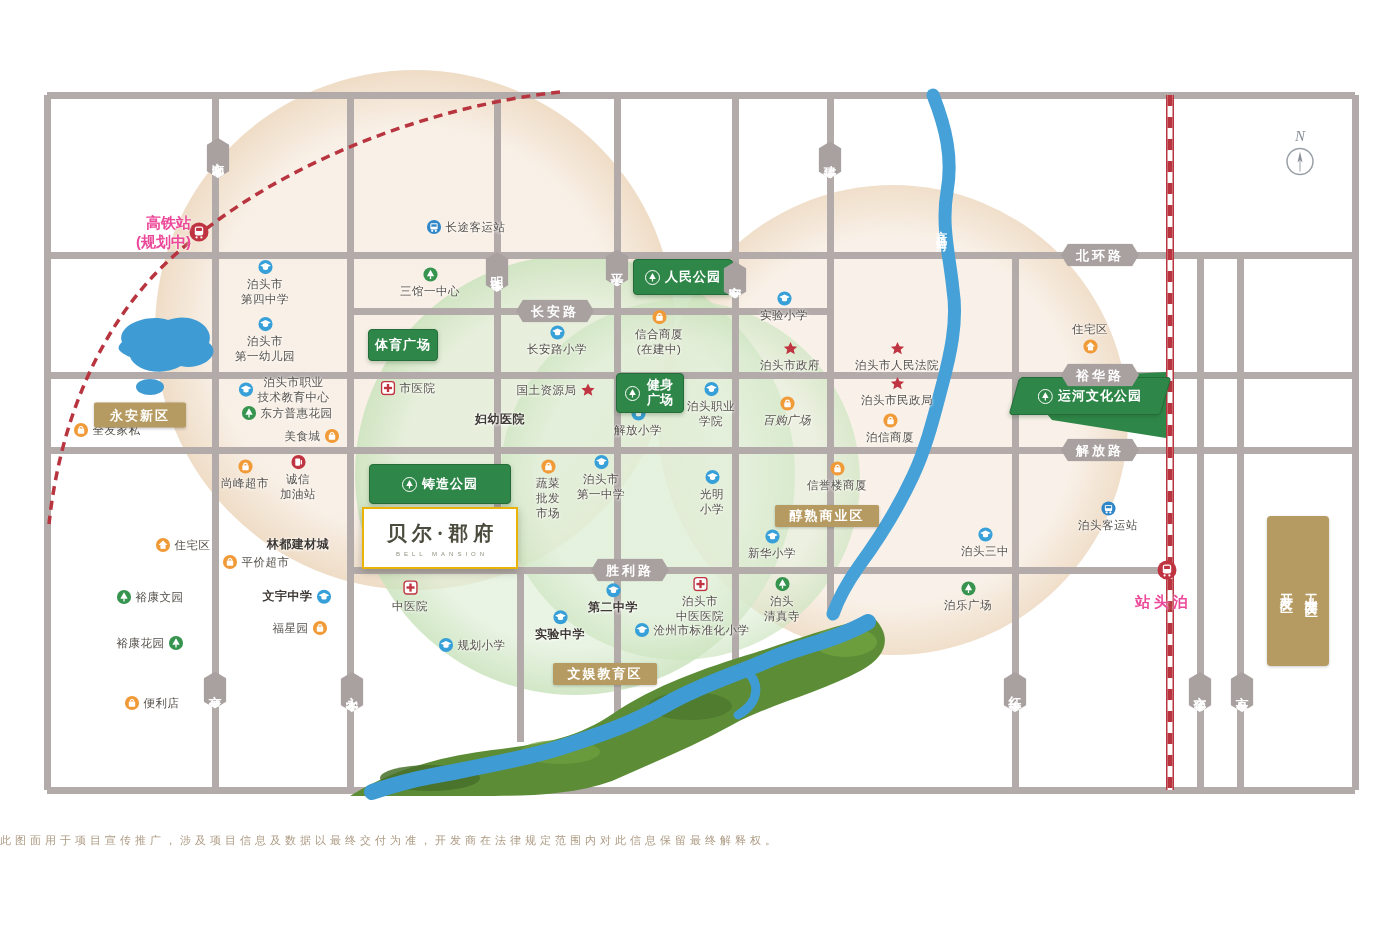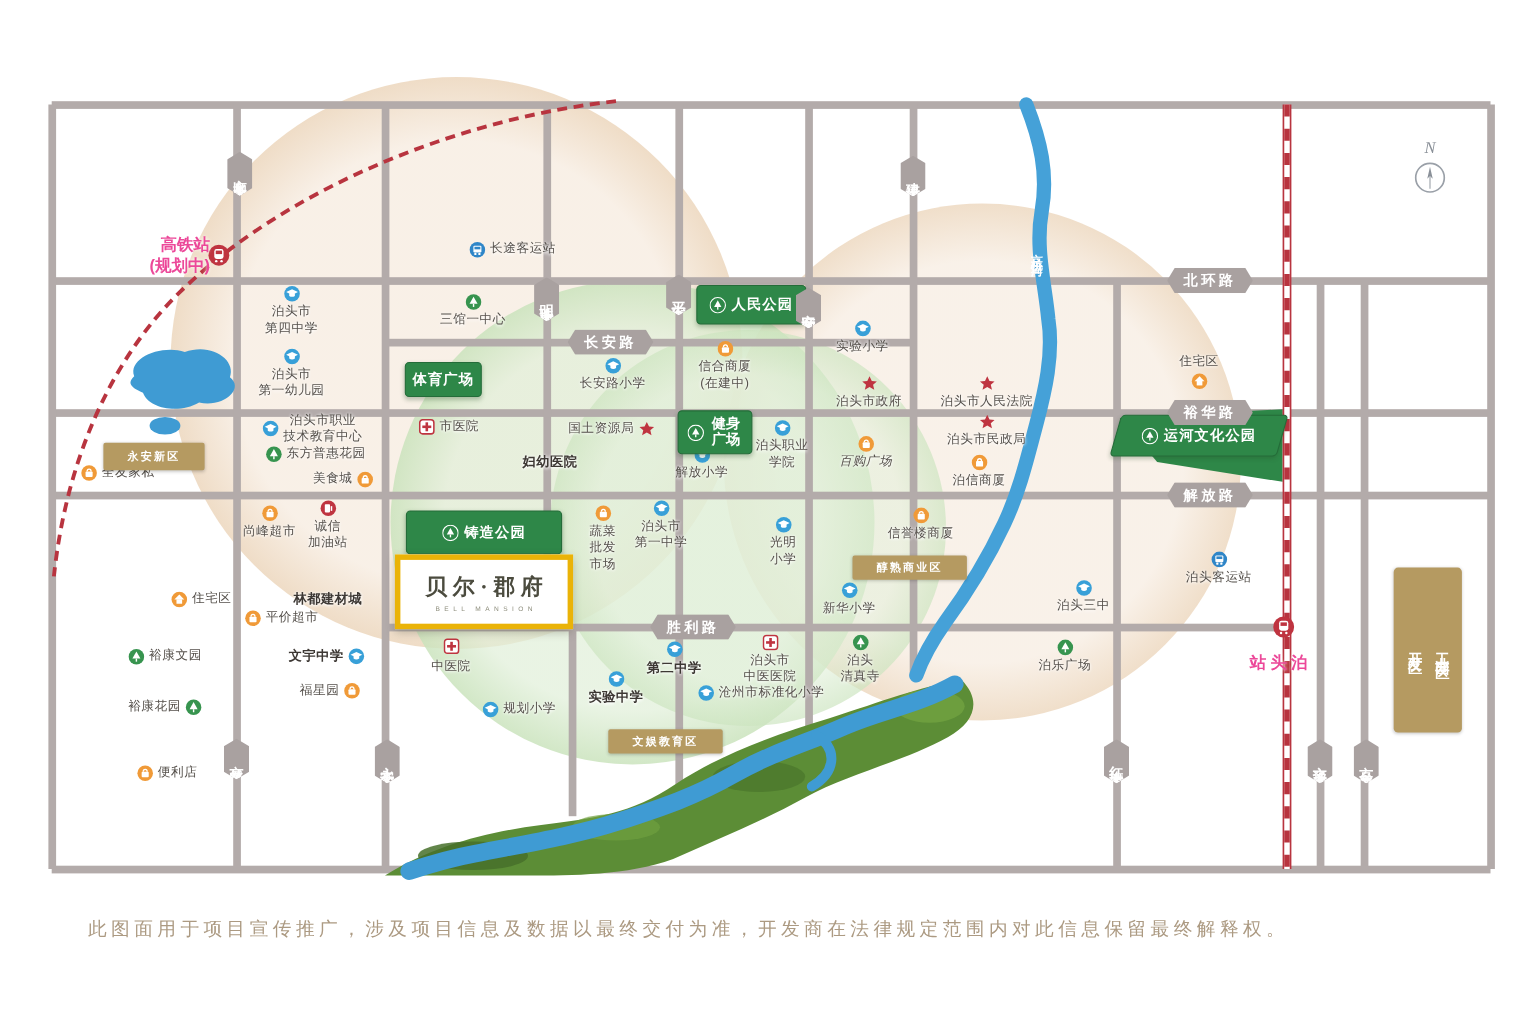--- a/index.html
+++ b/index.html
@@ -15,41 +15,41 @@
 .road.v{width:7px}
 #shapes{position:absolute;left:0;top:0;z-index:6;pointer-events:none}
 .pill{position:absolute;transform:translate(-50%,-50%);background:#a9a1a0;color:#fff;font-weight:bold;display:flex;align-items:center;justify-content:center;z-index:30;line-height:1}
 .pill.h{font-size:13px;height:23px;padding:0 15px;letter-spacing:3px;white-space:nowrap;clip-path:polygon(7px 0,calc(100% - 7px) 0,100% 50%,calc(100% - 7px) 100%,7px 100%,0 50%)}
 .pill.v{font-size:13px;width:23px;padding:14px 0;letter-spacing:3px;writing-mode:vertical-rl;text-orientation:upright;clip-path:polygon(0 7px,50% 0,100% 7px,100% calc(100% - 7px),50% 100%,0 calc(100% - 7px))}
 .park{position:absolute;transform:translate(-50%,-50%);background:#2e8748;border:1px solid #246c39;color:#fff;display:flex;align-items:center;justify-content:center;gap:5px;border-radius:4px;z-index:25;font-size:13px;font-weight:bold;letter-spacing:1px;box-shadow:0 2px 4px rgba(40,80,40,.3)}
 .park.skew{transform:translate(-50%,-50%) skewX(-16deg)}
 .park.skew>*{transform:skewX(16deg)}
 .park .tree-ic{width:15px;height:15px;flex:0 0 auto}
 .park.wrap .park-lbl{width:30px;line-height:1.15;letter-spacing:0;text-align:center}
-.district{position:absolute;transform:translate(-50%,-50%);background:#b59a61;color:#fff;border-radius:2px;display:flex;align-items:center;justify-content:center;font-size:10px;font-weight:bold;letter-spacing:2px;z-index:26;white-space:pre-line;box-shadow:0 1px 3px rgba(0,0,0,.2)}
+.district{position:absolute;transform:translate(-50%,-50%);background:#b59a61;color:#fff;border-radius:2px;display:flex;align-items:center;justify-content:center;font-size:13px;font-weight:bold;letter-spacing:2px;z-index:26;white-space:pre-line;box-shadow:0 1px 3px rgba(0,0,0,.2)}
 .district.vert{writing-mode:vertical-lr;text-orientation:upright;letter-spacing:4px;line-height:1.9;font-size:13px;border-radius:4px}
 .poi{position:absolute;transform:translate(-50%,-50%);display:flex;align-items:center;z-index:20}
 .poi.v,.poi.vr{flex-direction:column;gap:2px}
 .poi.h,.poi.hr{flex-direction:row;gap:4px}
 .poi .lbl{font-size:11.5px;color:#55504b;white-space:pre-line;text-align:center;line-height:1.3;text-shadow:0 0 3px #fff,0 1px 3px #fff;letter-spacing:.5px}
 .poi.bold .lbl{font-weight:bold;color:#3d3834;font-size:12px}
 .poi .ic{width:15px;height:15px;flex:0 0 auto}
 .poi .ic svg{width:100%;height:100%;display:block}
-.prop{position:absolute;left:440px;top:538px;transform:translate(-50%,-50%);width:152px;height:58px;background:#fff;border:5px solid #eab308;display:flex;flex-direction:column;align-items:center;justify-content:center;z-index:40;box-shadow:0 3px 8px rgba(80,80,60,.35)}
+.prop{position:absolute;left:440px;top:538px;transform:translate(-50%,-50%);width:152px;height:58px;background:#fff;border:2px solid #eab308;display:flex;flex-direction:column;align-items:center;justify-content:center;z-index:40;box-shadow:0 3px 8px rgba(80,80,60,.35)}
 .prop-name{font-family:"Liberation Serif","DejaVu Serif",serif;font-size:20px;font-weight:bold;letter-spacing:5px;color:#4b4b3e;text-indent:5px}
 .prop-sub{font-size:6px;letter-spacing:4px;color:#8f8f7e;margin-top:4px;text-indent:4px}
 .station{position:absolute;z-index:35;width:0;height:0}
 .st-ic{position:absolute;left:-10px;top:-10px;width:20px;height:20px;display:block}
 .st-ic svg{width:100%;height:100%;display:block}
 .st-lbl{position:absolute;font-size:15px;font-weight:bold;color:#ec4899;white-space:pre-line;line-height:1.25;text-shadow:0 0 3px #fff}
 .st-lbl.vert{writing-mode:vertical-rl;text-orientation:upright;letter-spacing:3px}
 #river-lbl{position:absolute;left:941px;top:228px;transform:translate(-50%,-50%);writing-mode:vertical-rl;text-orientation:upright;color:#fff;font-size:11px;letter-spacing:3px;z-index:12;font-weight:bold}
 #compass{position:absolute;left:1300px;top:152px;transform:translate(-50%,-50%);z-index:15;display:flex;flex-direction:column;align-items:center;gap:2px;color:#8a9098}
 #compass .n{font-family:"Liberation Serif","DejaVu Serif",serif;font-size:15px;font-style:italic}
-#disclaimer{position:absolute;left:0;top:833px;width:1172px;text-align:right;font-size:17px;letter-spacing:4px;color:#ac9a82;z-index:10}
+#disclaimer{position:absolute;left:0;top:833px;width:1172px;text-align:left;font-size:11px;letter-spacing:4px;color:#ac9a82;z-index:10}
 </style>
 </head>
 <body>
 
 <div id="map">
   <div class="bgc" id="bgc1"></div>
   <div class="bgc" id="bgc2"></div>
   <div class="bgc" id="bgc3"></div>
   <div class="bgc" id="bgc4"></div>
 

